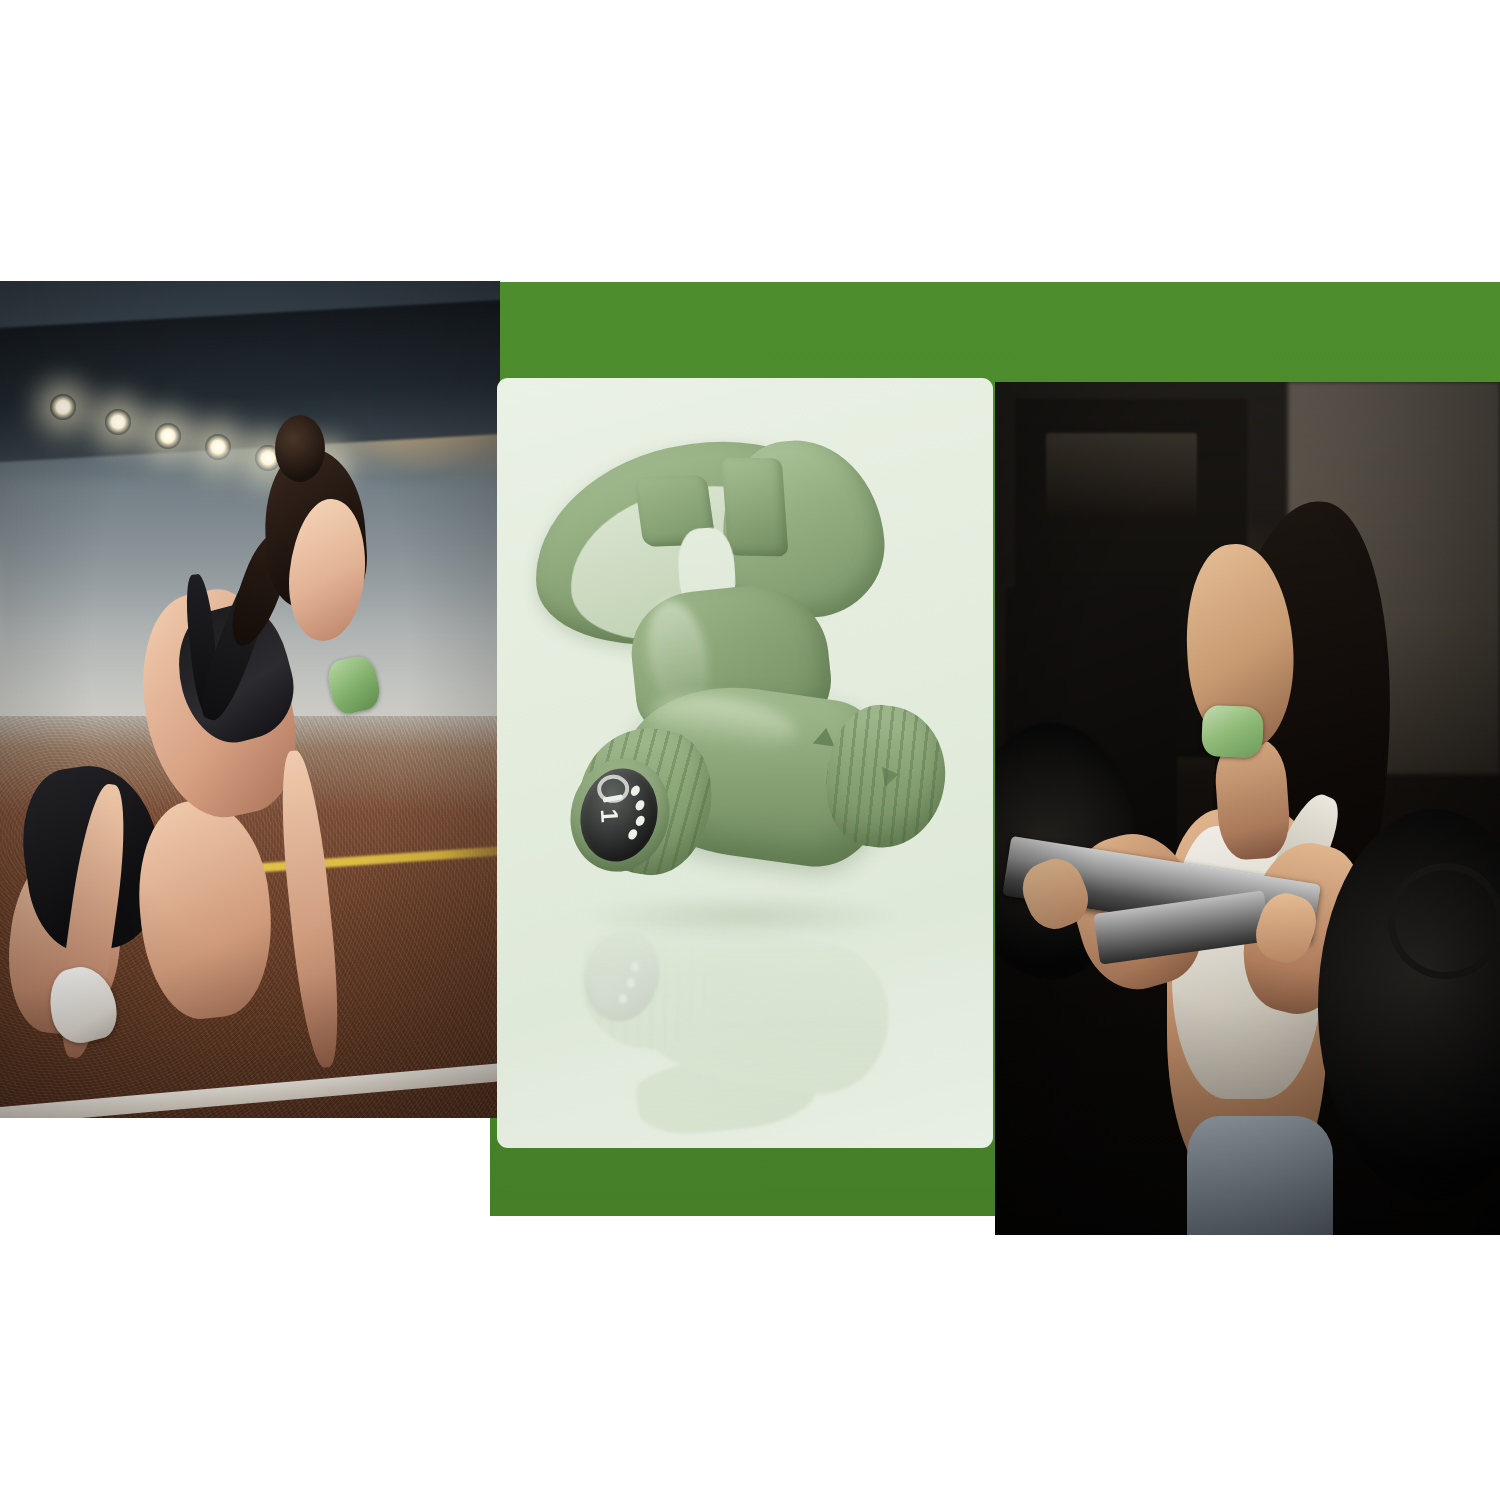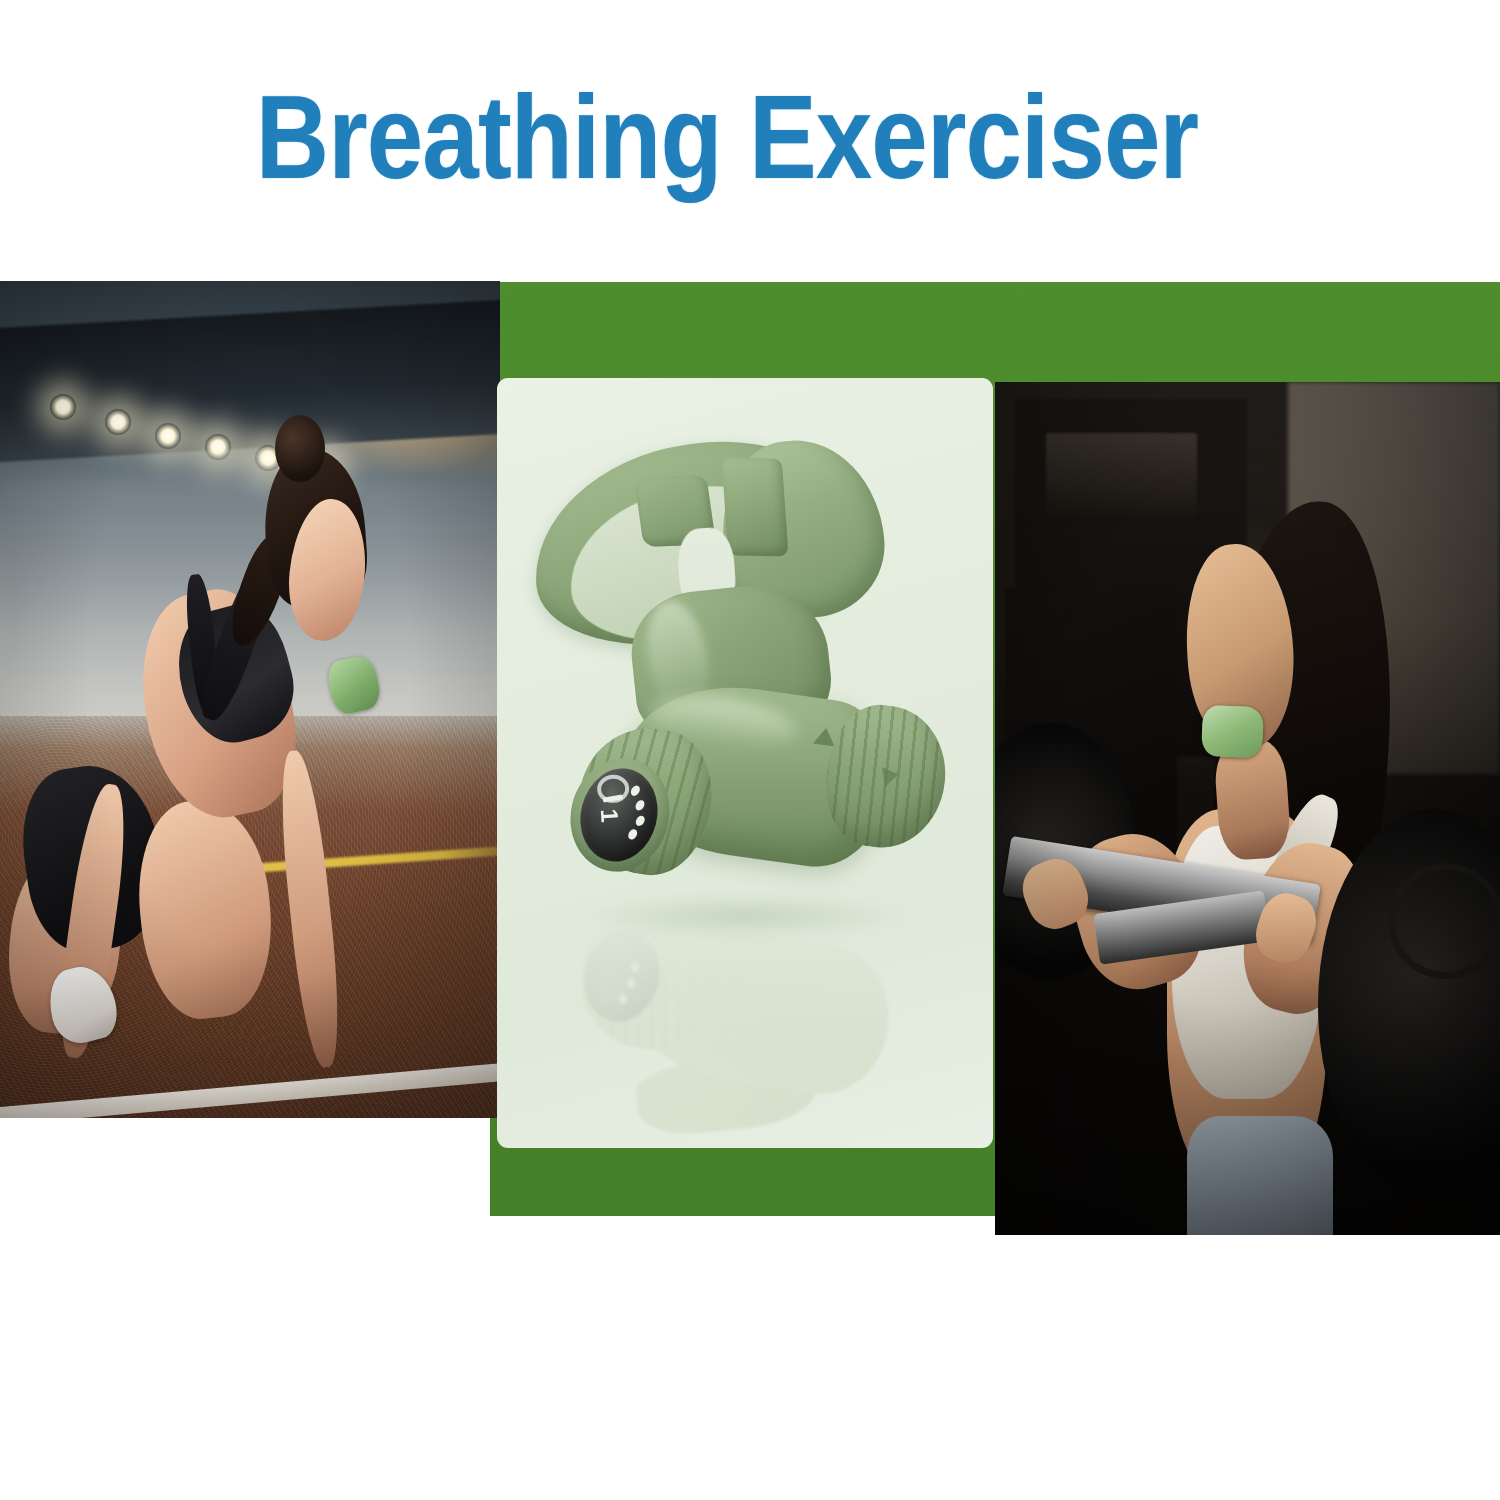--- a/index.html
+++ b/index.html
@@ -506,23 +506,20 @@
     position:absolute;left:86px;top:516px;width:320px;height:44px;
     background:radial-gradient(ellipse at 50% 50%,rgba(110,138,95,.22),rgba(110,138,95,0) 72%);
     filter:blur(5px);
   }
 </style>
 </head>
 <body>
 
 <div class="stage">
 
-  <div class="title-wrap">
-    <div class="title">Breathing Exerciser</div>
-  </div>
 
   <div class="green-panel"></div>
 
   <div class="photo-left">
     <div class="pl-sky"></div>
     <div class="pl-roof"></div>
     <div class="pl-stand"></div>
     <div class="pl-lights">
       <i></i>
         <i></i>

